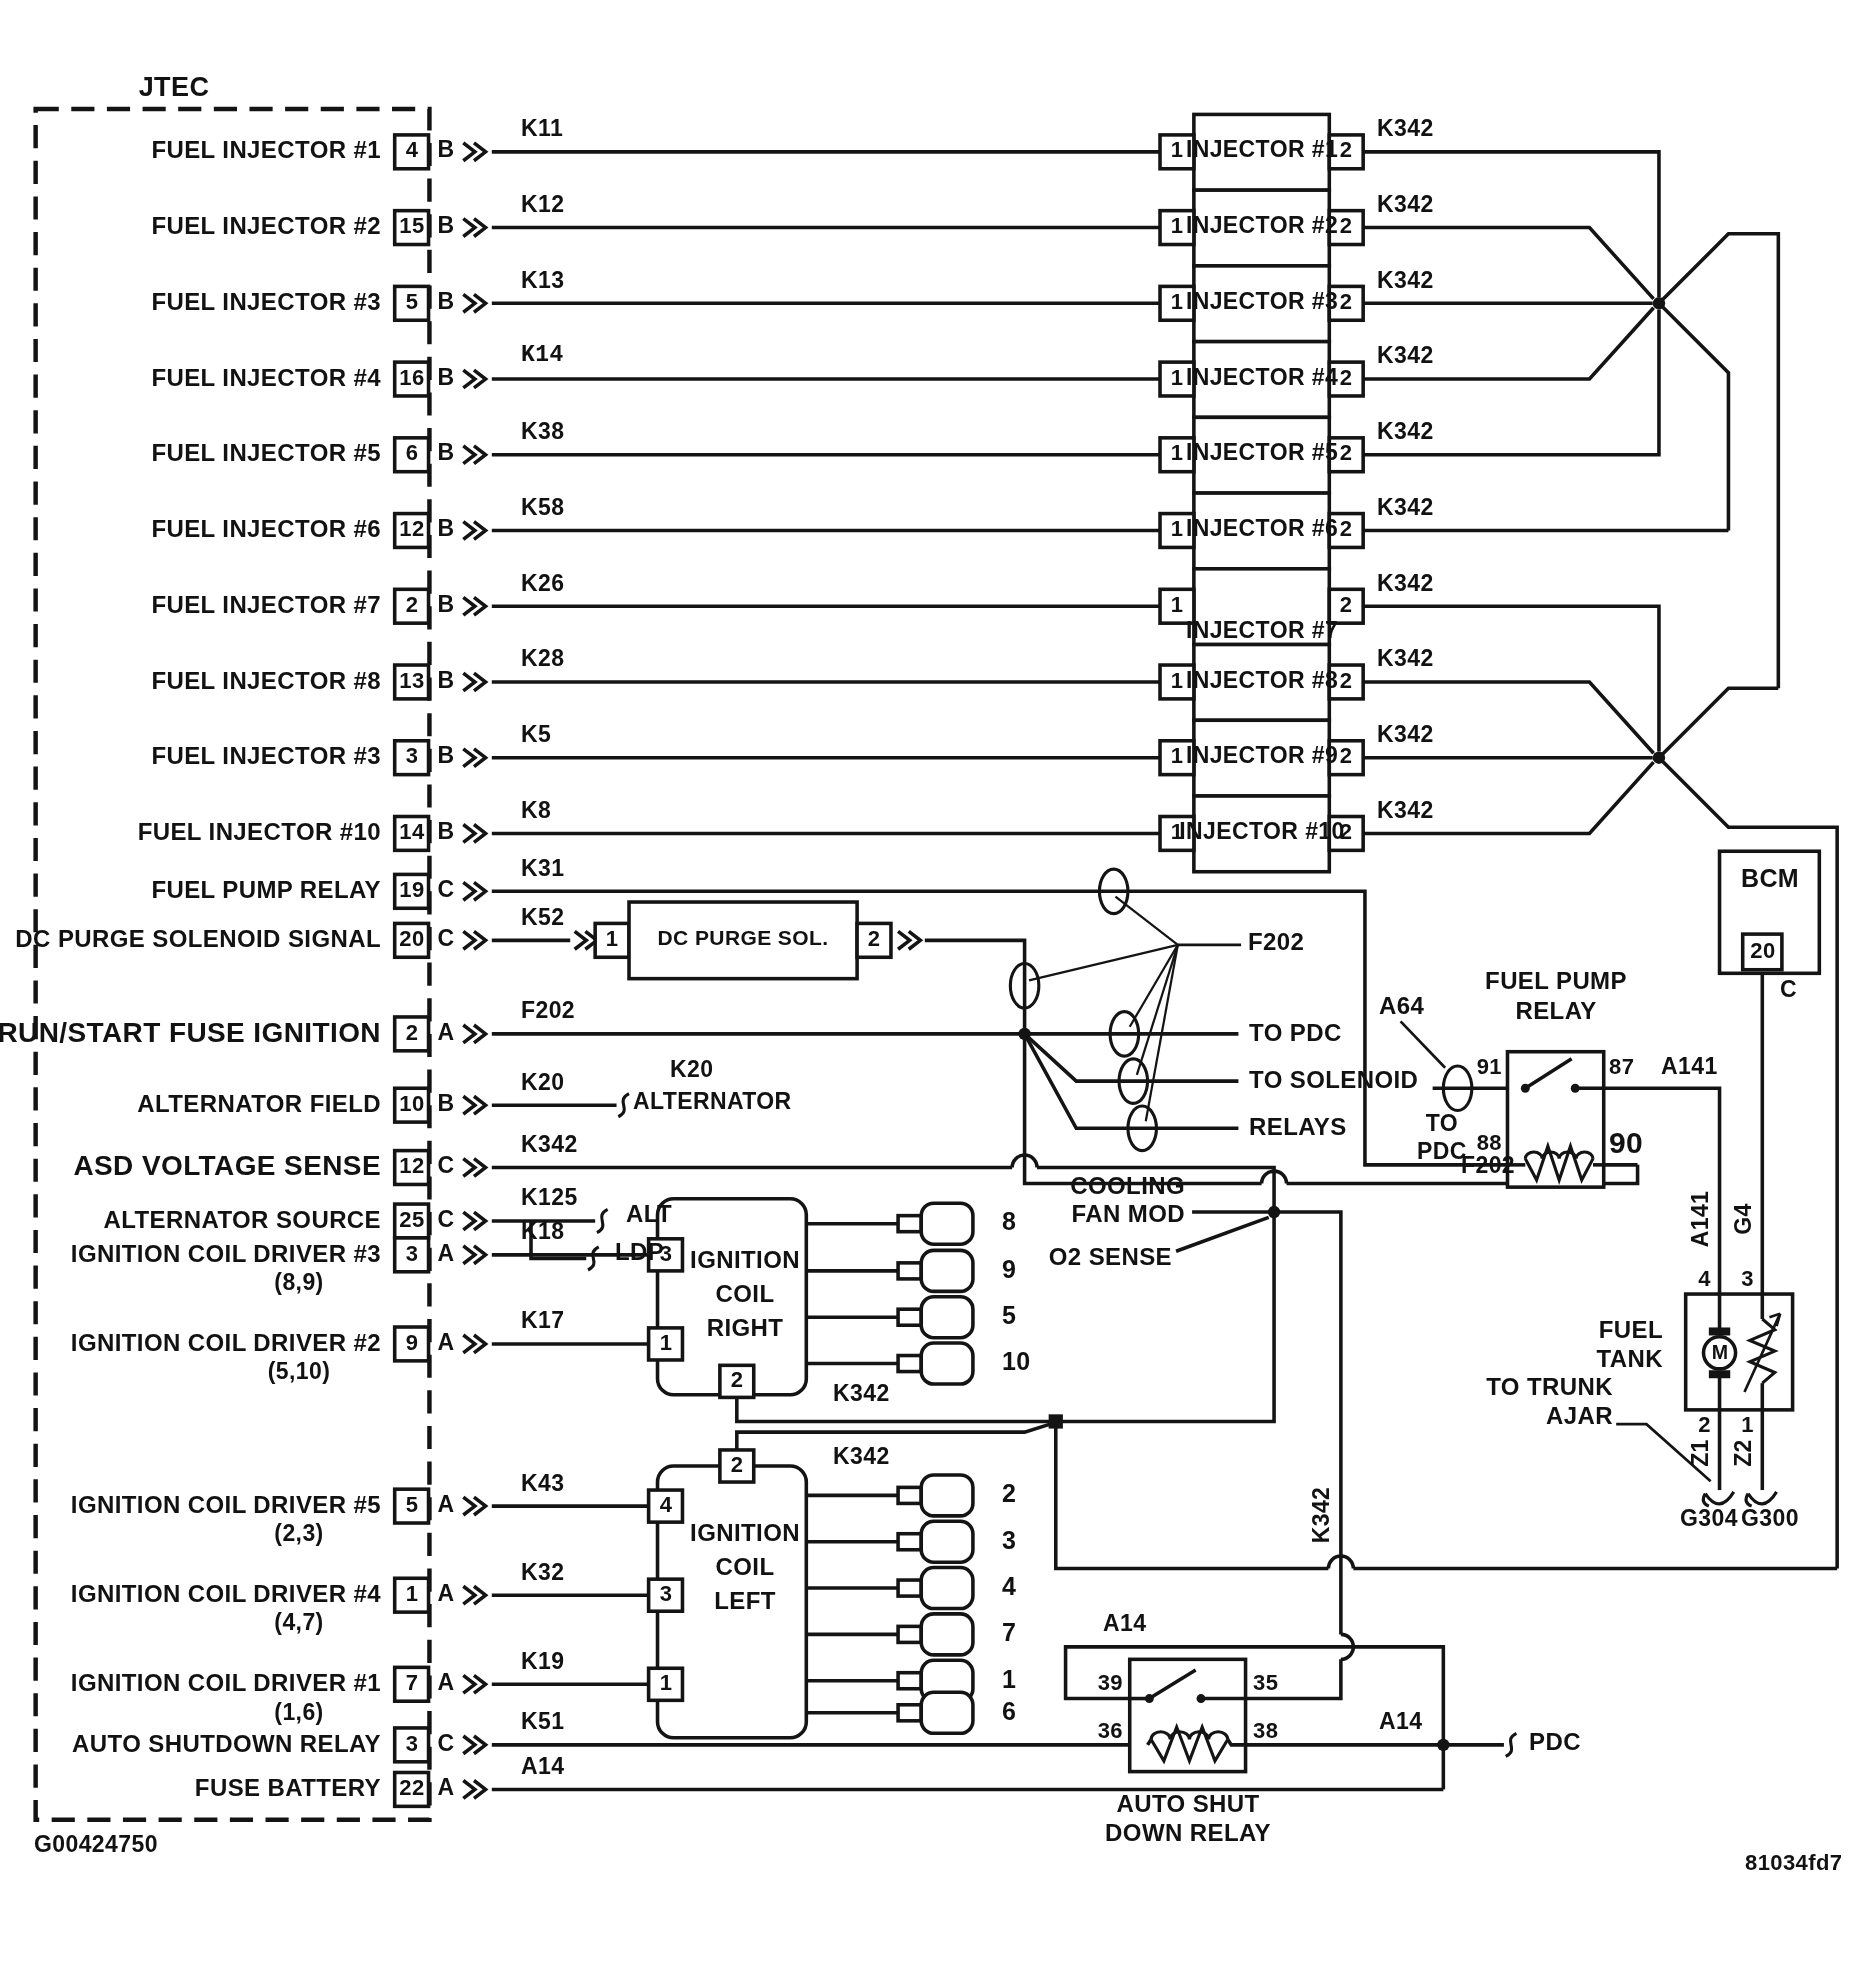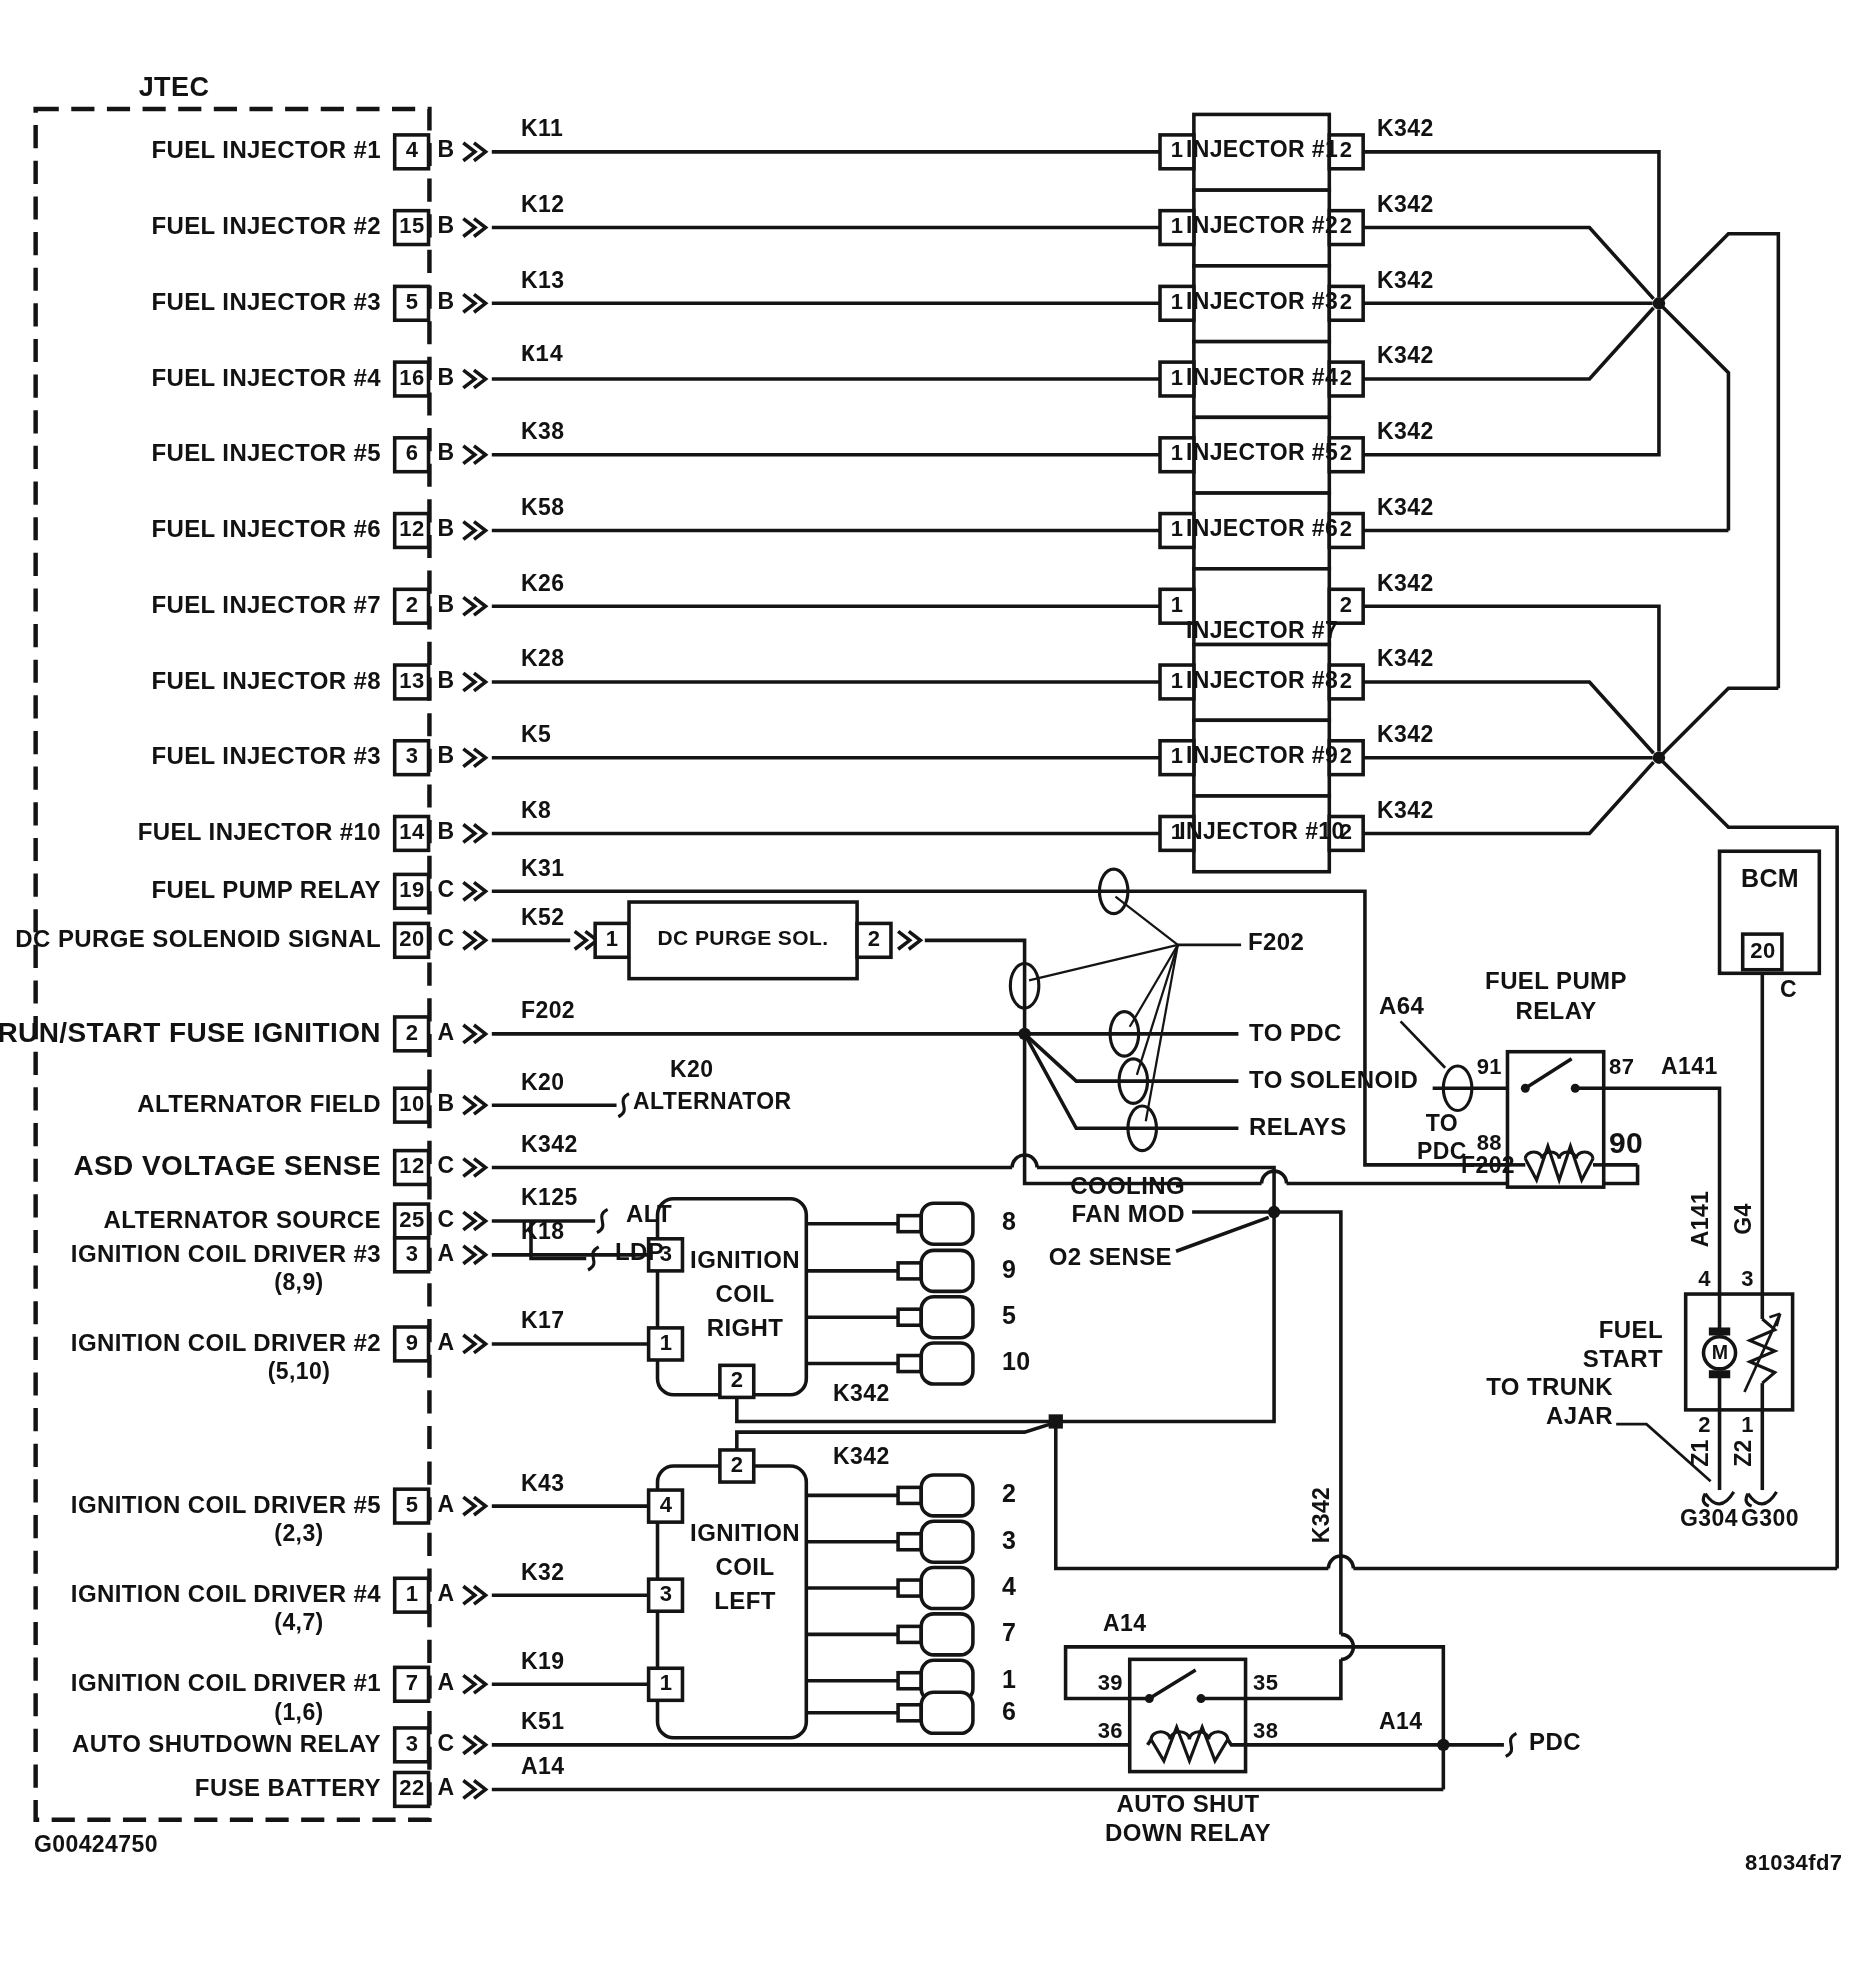--- a/index.html
+++ b/index.html
@@ -453,21 +453,21 @@
     <div class="t c" style="left: 1442px; top: 1125px; font-size: 23px;">TO</div>
     <div class="t c" style="left: 1442px; top: 1153px; font-size: 23px;">PDC</div>
     <div class="t " style="left: 1661px; top: 1068px; font-size: 23px;">A141</div>
     <div class="t v" style="left: 1700px; top: 1219px; font-size: 23px;">A141</div>
     <div class="t " style="left: 1461px; top: 1167px; font-size: 23px;">F202</div>
     <div class="t c" style="left: 1770px; top: 880px; font-size: 25px;">BCM</div>
     <div class="t c" style="left: 1763px; top: 952px; font-size: 22px;">20</div>
     <div class="t " style="left: 1780px; top: 991px; font-size: 23px;">C</div>
     <div class="t v" style="left: 1743px; top: 1219px; font-size: 23px;">G4</div>
     <div class="t r" style="left: 1663px; top: 1331px; font-size: 24px;">FUEL</div>
-    <div class="t r" style="left: 1663px; top: 1360px; font-size: 24px;">START</div>
+    <div class="t r" style="left: 1663px; top: 1360px; font-size: 24px;">TANK</div>
     <div class="t r" style="left: 1711px; top: 1280px; font-size: 22px;">4</div>
     <div class="t r" style="left: 1754px; top: 1280px; font-size: 22px;">3</div>
     <div class="t r" style="left: 1711px; top: 1426px; font-size: 22px;">2</div>
     <div class="t r" style="left: 1754px; top: 1426px; font-size: 22px;">1</div>
     <div class="t c" style="left: 1720px; top: 1354px; font-size: 19.6px;">M</div>
     <div class="t v" style="left: 1700px; top: 1453px; font-size: 23px;">Z1</div>
     <div class="t v" style="left: 1743px; top: 1453px; font-size: 23px;">Z2</div>
     <div class="t c" style="left: 1709px; top: 1520px; font-size: 23px;">G304</div>
     <div class="t c" style="left: 1770px; top: 1520px; font-size: 23px;">G300</div>
     <div class="t r" style="left: 1613px; top: 1388px; font-size: 24px;">TO TRUNK</div>

